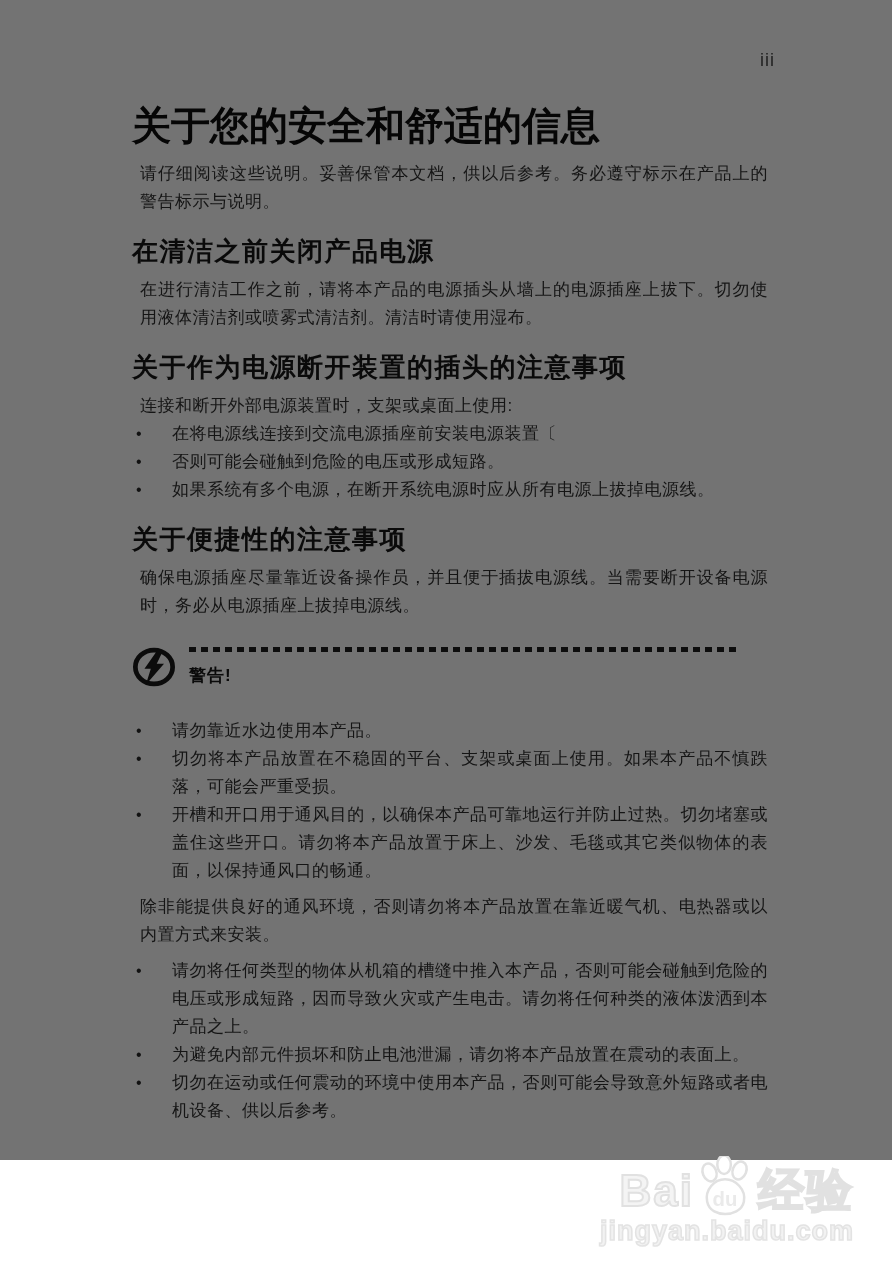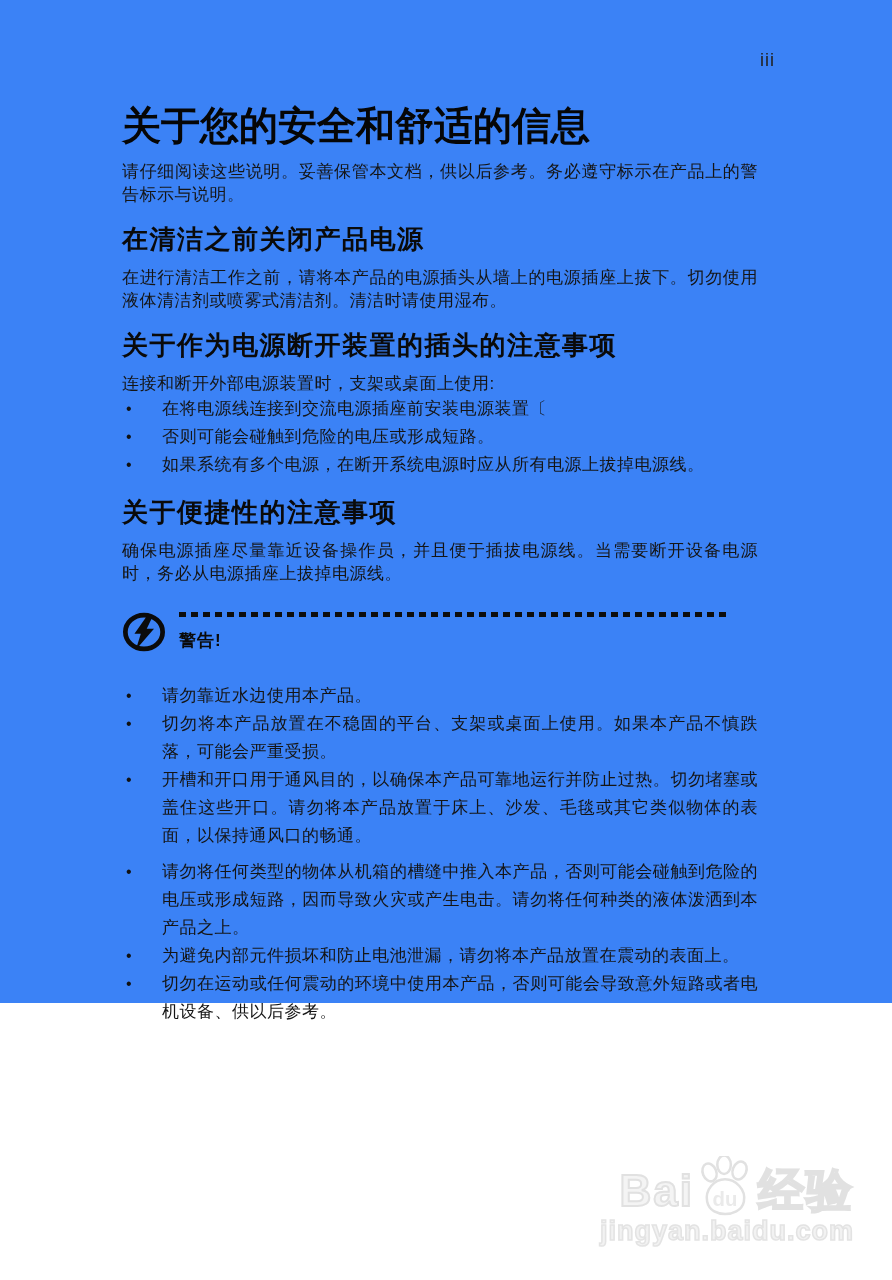--- a/index.html
+++ b/index.html
@@ -4,54 +4,54 @@
 <style>
   * { margin:0; padding:0; box-sizing:border-box; }
   html,body { background:#ffffff; }
   body {
     width:892px; height:1280px;
     font-family:"Liberation Sans", sans-serif;
     color:#141414;
     position:relative;
     overflow:hidden;
   }
-  .page { position:relative; width:892px; height:1003px; background:#3b82f6; }
+  .page { position:relative; width:892px; height:1160px; background:#737373; }
 
   .page-num {
     position:absolute; top:50px; right:117px;
     font-size:18px; color:#222; letter-spacing:1px;
   }
 
   .content {
-    position:absolute; left:122px; top:0; width:636px;
+    position:absolute; left:132px; top:0; width:636px;
   }
 
   h1.doc-title {
     margin-top:100px;
     font-size:39px; line-height:52px;
     font-weight:600; color:#060606;
     letter-spacing:0px;
     white-space:nowrap;
   }
 
   h2.sec-heading {
     margin-top:18px;
     font-size:26px; line-height:34px;
     font-weight:600; color:#0a0a0a;
     letter-spacing:1.5px;
     white-space:nowrap;
-    font-family:Liberation Mono, monospace;
   }
 
   p.body-text {
     margin-top:8px;
-    font-size:17px; line-height:23px;
+    font-size:17px; line-height:28px;
     letter-spacing:0.5px;
     color:#151515;
     text-align:justify;
+    margin-left:8px;
   }
 
   ul.doc-list { list-style:none; margin-top:0; }
   ul.doc-list li {
     position:relative;
     padding-left:40px;
     font-size:17px; line-height:28px;
     letter-spacing:0.5px;
     color:#151515;
     text-align:justify;
@@ -164,20 +164,21 @@
       <li>
         <span class="marker">•</span>
         <span>切勿将本产品放置在不稳固的平台、支架或桌面上使用。如果本产品不慎跌落，可能会严重受损。</span>
       </li>
       <li>
         <span class="marker">•</span>
         <span>开槽和开口用于通风目的，以确保本产品可靠地运行并防止过热。切勿堵塞或盖住这些开口。请勿将本产品放置于床上、沙发、毛毯或其它类似物体的表面，以保持通风口的畅通。</span>
       </li>
     </ul>
 
+    <p class="body-text">除非能提供良好的通风环境，否则请勿将本产品放置在靠近暖气机、电热器或以内置方式来安装。</p>
 
     <ul class="doc-list" style="margin-top:8px;">
       <li>
         <span class="marker">•</span>
         <span>请勿将任何类型的物体从机箱的槽缝中推入本产品，否则可能会碰触到危险的电压或形成短路，因而导致火灾或产生电击。请勿将任何种类的液体泼洒到本产品之上。</span>
       </li>
       <li>
         <span class="marker">•</span>
         <span>为避免内部元件损坏和防止电池泄漏，请勿将本产品放置在震动的表面上。</span>
       </li>

